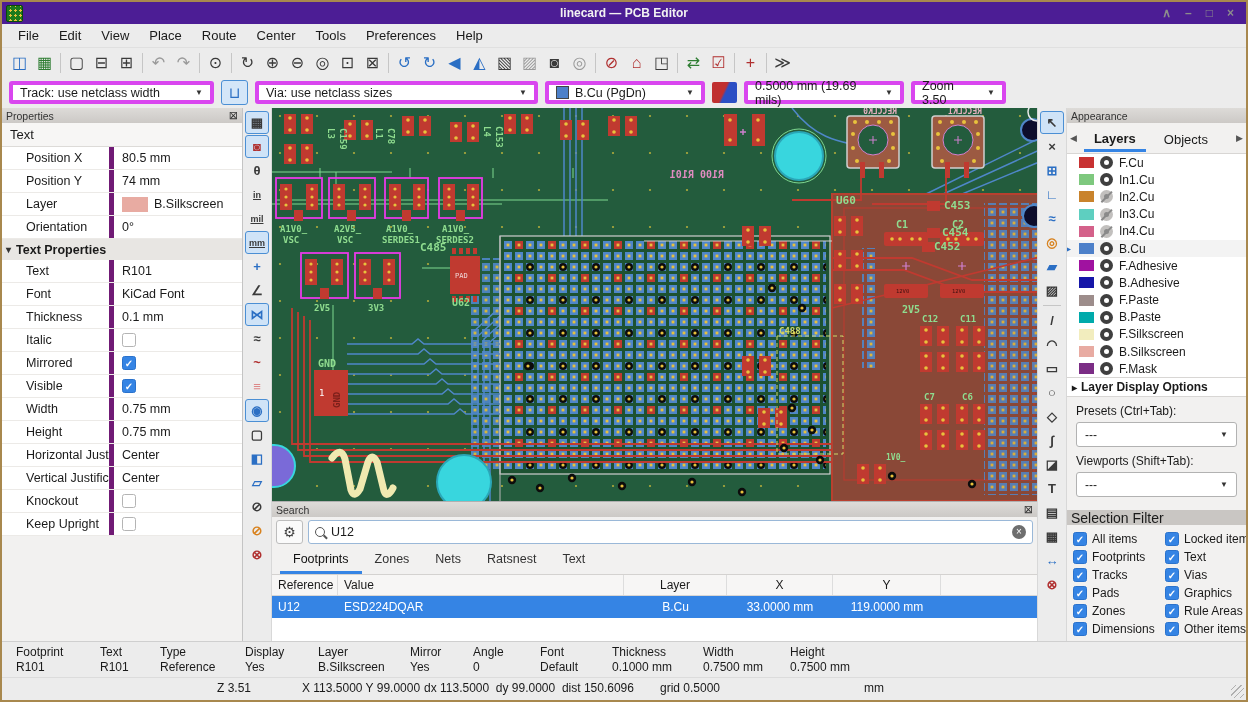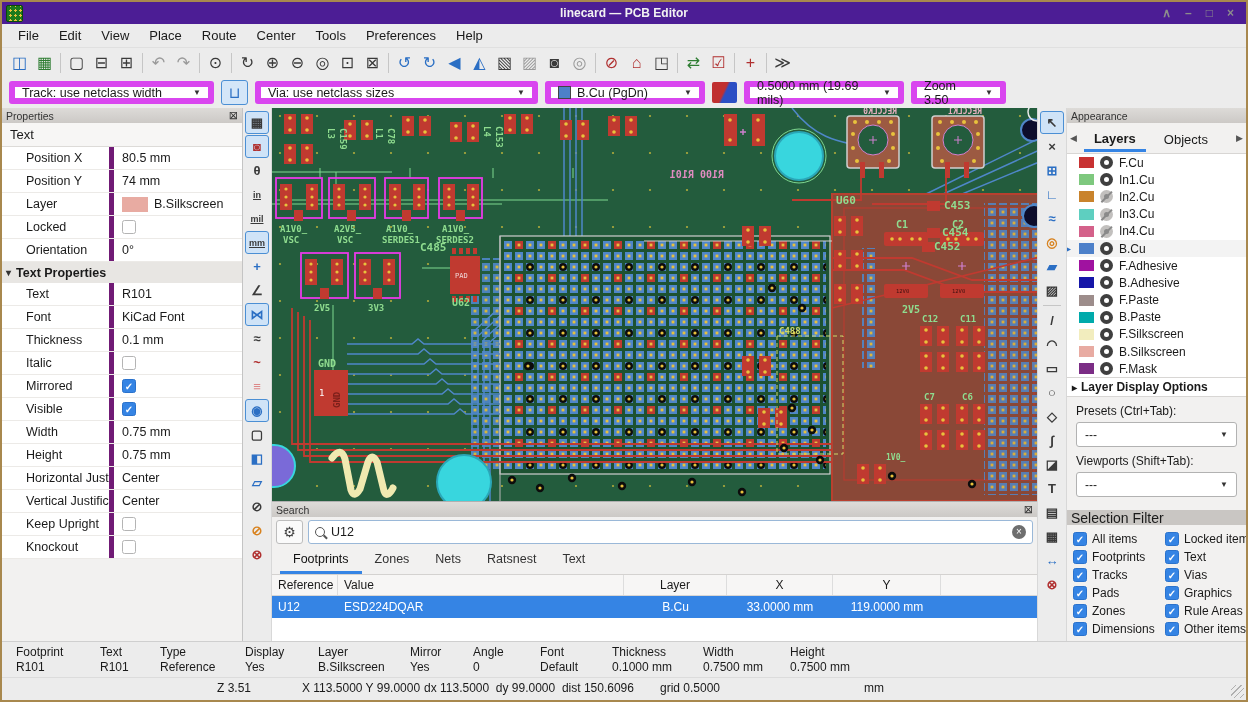--- a/index.html
+++ b/index.html
@@ -15,21 +15,21 @@
   .wctrls{margin-left:auto;display:flex;gap:14px;padding-right:12px;color:#8c8c8c;font-size:12px;font-weight:bold;z-index:2;}
   .wctrls span{cursor:default;}
   
   .menubar{height:23px;display:flex;align-items:center;padding-left:6px;font-size:13px;background:#ececec;flex:0 0 auto;}
   .menu{padding:2px 10px;}
   
   .toolbar1{height:29px;display:flex;align-items:center;padding:0 5px;flex:0 0 auto;border-top:1px solid #e0e0e0;}
   .tbtn{width:25px;height:24px;display:flex;align-items:center;justify-content:center;font-size:16px;line-height:1;}
   .sep{width:1px;height:20px;background:#c6c6c6;margin:0 3px;}
   .toolbar2{height:31px;display:flex;align-items:center;gap:7px;padding:0 7px;flex:0 0 auto;}
-  .combo{height:23px;background:#fff;border:6px solid #d946ef;border-radius:3px;display:flex;align-items:center;
+  .combo{height:23px;background:#fff;border:4px solid #d946ef;border-radius:3px;display:flex;align-items:center;
          padding:0 7px;font-size:12.5px;color:#1a1a1a;box-sizing:border-box;}
   .combo .arr{margin-left:auto;padding-left:12px;font-size:8px;color:#333;}
   .togglebtn{width:27px;height:25px;border:1px solid #4b8fd4;background:#d4e6f8;border-radius:3px;color:#2b6fc4;
              display:flex;align-items:center;justify-content:center;font-size:15px;box-sizing:border-box;}
   .lswatch{width:13px;height:13px;margin-right:6px;border:1px solid #444;box-sizing:border-box;}
   .pairswatch{width:25px;height:21px;background:linear-gradient(115deg,#c03030 46%,#2b4fc4 54%);border-radius:2px;}
   
   .main{flex:1;display:flex;min-height:0;}
   .panel-cap{height:15px;background:linear-gradient(#dddbd8,#ccc9c6);font-size:10.5px;color:#333;
              display:flex;align-items:center;padding:0 4px;flex:0 0 auto;}
@@ -236,26 +236,20 @@
           <div class="pval">74 mm</div>
         </div>
       <div class="prow">
           <div class="plabel">Layer</div>
           <div class="pval">
             <span class="swatch" style="background: rgb(232, 171, 162);"></span>
             <span>B.Silkscreen</span>
           </div>
         </div>
       <div class="prow">
-          <div class="plabel">Locked</div>
-          <div class="pval">
-            <span class="cb"></span>
-          </div>
-        </div>
-      <div class="prow">
           <div class="plabel">Orientation</div>
           <div class="pval">0°</div>
         </div>
       <div class="psec">Text Properties</div>
       <div class="prow">
           <div class="plabel">Text</div>
           <div class="pval">R101</div>
         </div>
       <div class="prow">
           <div class="plabel">Font</div>
@@ -293,27 +287,27 @@
         </div>
       <div class="prow">
           <div class="plabel">Horizontal Justif...</div>
           <div class="pval">Center</div>
         </div>
       <div class="prow">
           <div class="plabel">Vertical Justifica...</div>
           <div class="pval">Center</div>
         </div>
       <div class="prow">
-          <div class="plabel">Keep Upright</div>
+          <div class="plabel">Knockout</div>
           <div class="pval">
             <span class="cb"></span>
           </div>
         </div>
       <div class="prow">
-          <div class="plabel">Knockout</div>
+          <div class="plabel">Keep Upright</div>
           <div class="pval">
             <span class="cb"></span>
           </div>
         </div>
     </div>
 
     <div class="vtools ltools">
       <div class="vbtn active c-dark">▦</div>
       <div class="vbtn active c-red">◙</div>
       <div class="vbtn c-dark">θ</div>

